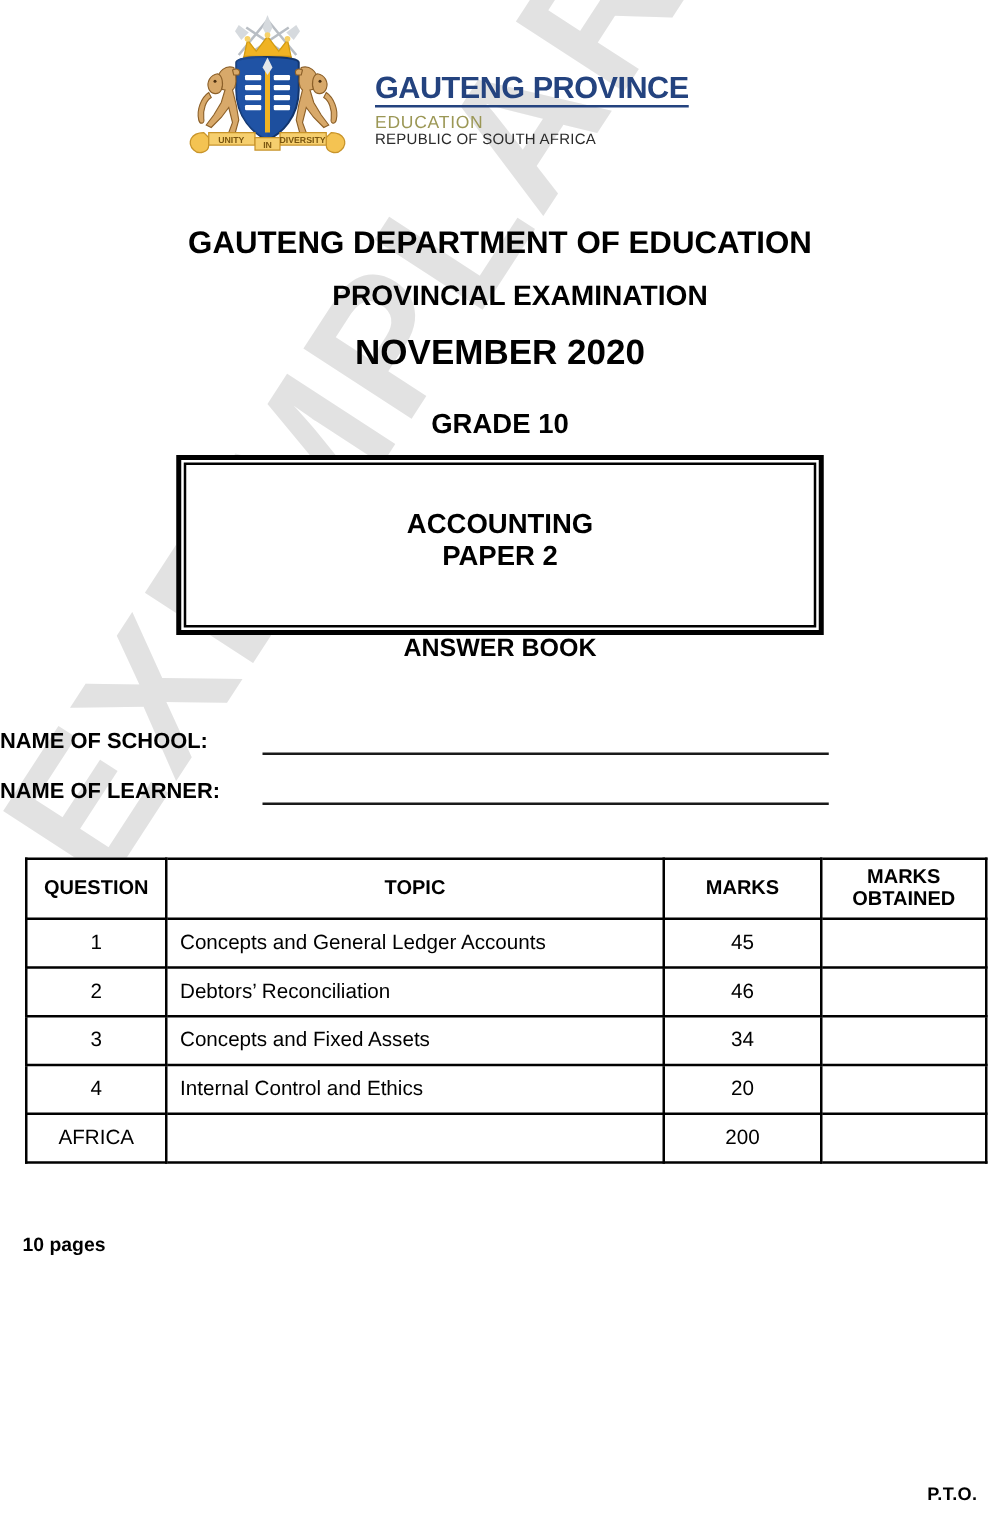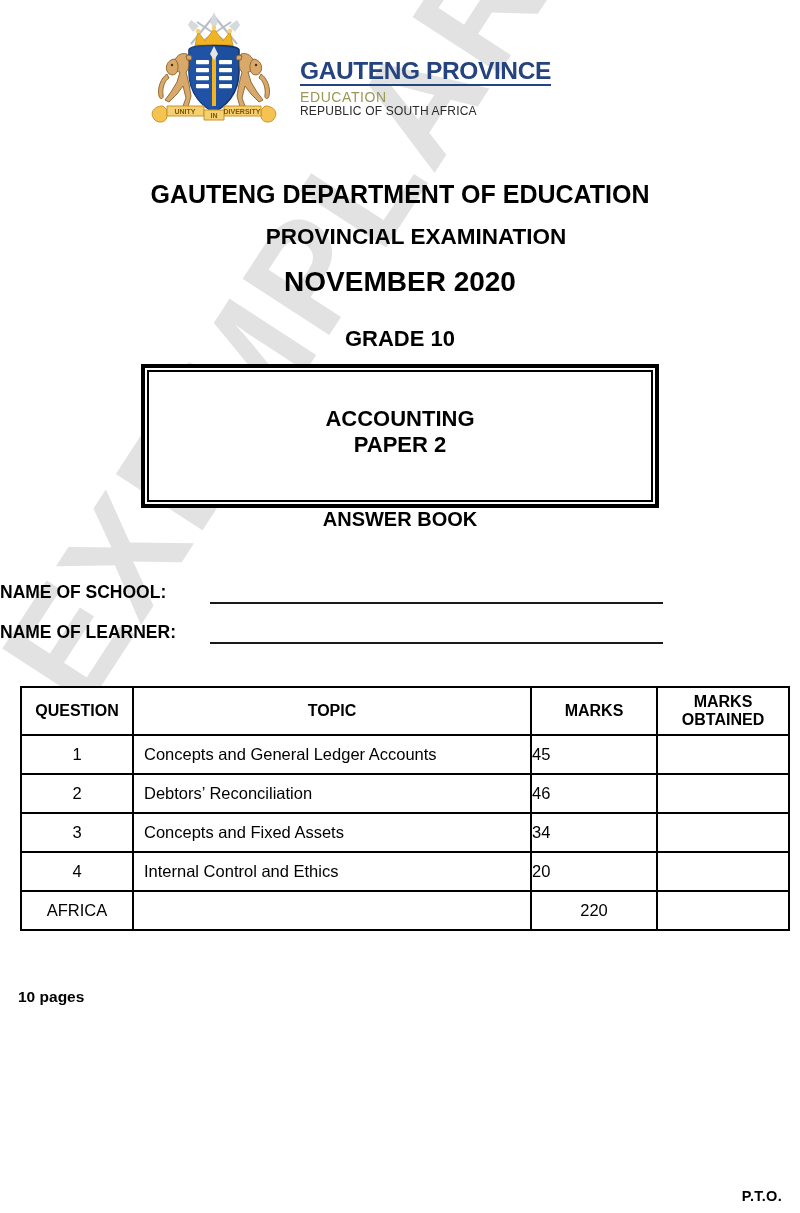--- a/index.html
+++ b/index.html
@@ -176,21 +176,21 @@
     vertical-align: middle;
   }
   #marks-table tbody td {
     height: 37px;
     font-size: 16.5px;
     font-weight: normal;
     vertical-align: middle;
   }
   .col-question { width: 110px; text-align: center; }
   .col-topic    { width: 396px; text-align: left; }
-  .col-marks    { width: 124px; }
+  .col-marks    { width: 124px; text-align: center; }
   .col-obtained { width: 130px; }
   .cell-topic   { padding-left: 10px !important; }
   .total-row td { height: 40px; }
   .total-label  { font-weight: bold; font-size: 17px; text-align: center; }
   .total-marks  { font-weight: bold; font-size: 17px; text-align: center; }
 
   
   #pages-note {
     position: absolute;
     left: 18px; top: 988px;
@@ -341,21 +341,21 @@
       </tr>
       <tr>
         <td class="col-question">4</td>
         <td class="col-topic cell-topic">Internal Control and Ethics</td>
         <td class="col-marks">20</td>
         <td class="col-obtained"></td>
       </tr>
       <tr class="total-row">
         <td class="col-question total-label">AFRICA</td>
         <td class="col-topic cell-topic"></td>
-        <td class="col-marks total-marks">220</td>
+        <td class="col-marks total-marks">200</td>
         <td class="col-obtained"></td>
       </tr>
     </tbody>
   </table>
 
   <div id="pages-note">10 pages</div>
   <div id="pto-note">P.T.O.</div>
 
 </div>
 

